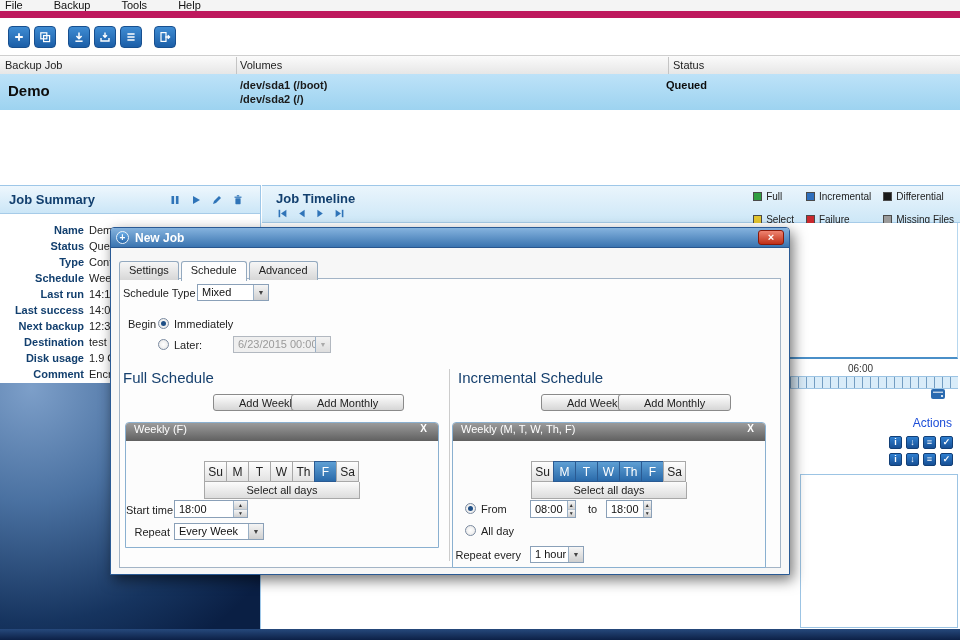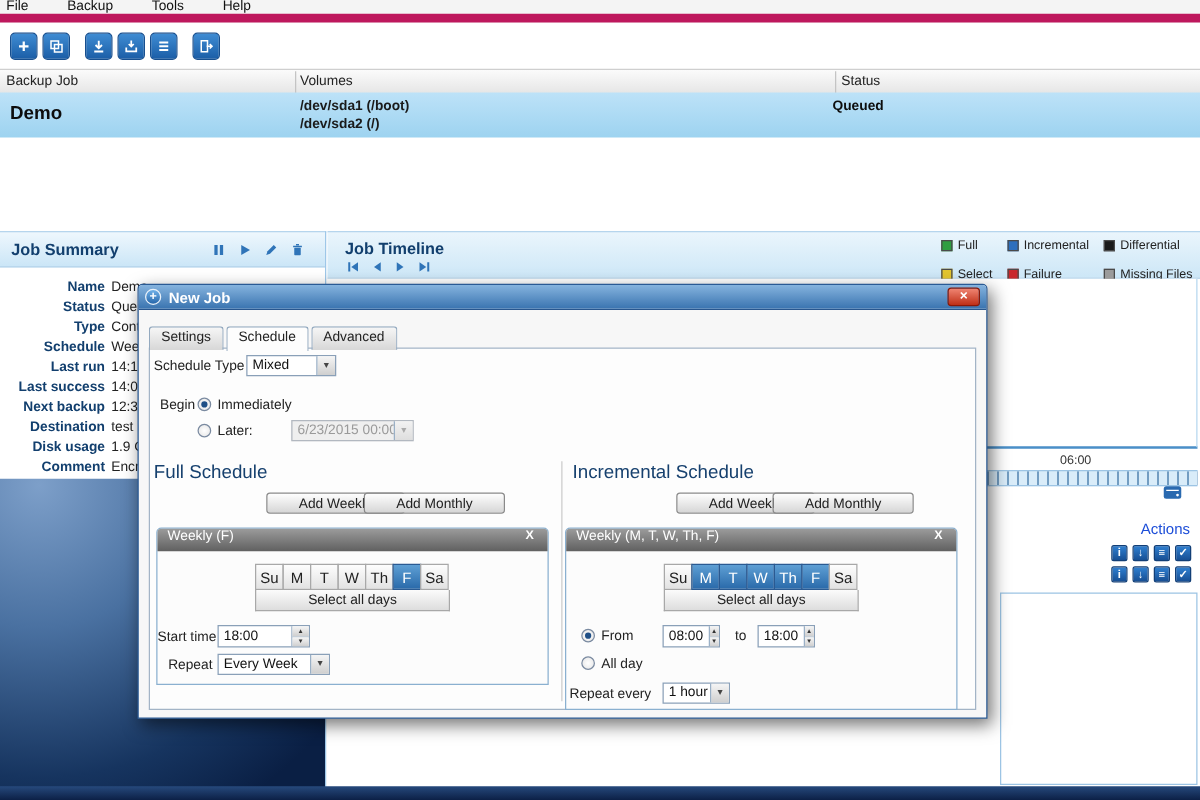--- a/index.html
+++ b/index.html
@@ -88,21 +88,21 @@
   .spin .btns .up{border-bottom:1px solid #b8c4d0;}
 
   .radio{position:absolute;width:11px;height:11px;border-radius:50%;border:1px solid #7a8aa0;background:radial-gradient(#ffffff,#e4e4e4);}
   .radio.checked::after{content:"";position:absolute;left:2px;top:2px;width:5px;height:5px;border-radius:50%;background:#1f4f86;}
 
   .btn{position:absolute;height:17px;padding:0 25px;border:1px solid #8a8a8a;border-radius:3px;background:linear-gradient(#fefefe,#d6d6d6);font-size:11px;color:#222;display:inline-flex;align-items:center;white-space:nowrap;}
 
   .sched-panel{position:absolute;border:1px solid #8ab0d0;border-radius:4px 4px 0 0;background:#fcfcfc;}
   .sp-header{height:18px;background:linear-gradient(#9b9b9b,#606060);border-radius:3px 3px 0 0;display:flex;align-items:flex-start;padding:0 8px;color:#fff;font-size:11px;}
   .sp-close{margin-left:auto;font-weight:bold;font-size:10px;color:#fff;padding:0 3px;}
-  .days{display:flex;width:156px;margin:10px auto 0;text-align:right;}
+  .days{display:flex;width:156px;margin:20px auto 0;text-align:right;}
   .day{width:23px;height:21px;border:1px solid #a8a8a8;margin-left:-1px;display:flex;align-items:center;justify-content:center;font-size:12px;background:linear-gradient(#fdfdfd,#e2e2e2);color:#222;flex:none;}
   .day:first-child{margin-left:0;}
   .day.sel{background:linear-gradient(#5e9fd4,#2a6aaa);color:#fff;border-color:#2a5a92;}
   .selectall{display:block;width:156px;margin:0 auto;height:17px;border:1px solid #a8a8a8;border-top:none;background:linear-gradient(#fbfbfb,#dddddd);font-size:11px;text-align:center;line-height:16px;color:#222;}
 </style>
 </head>
 <body>
 
 <div class="screen">
 

